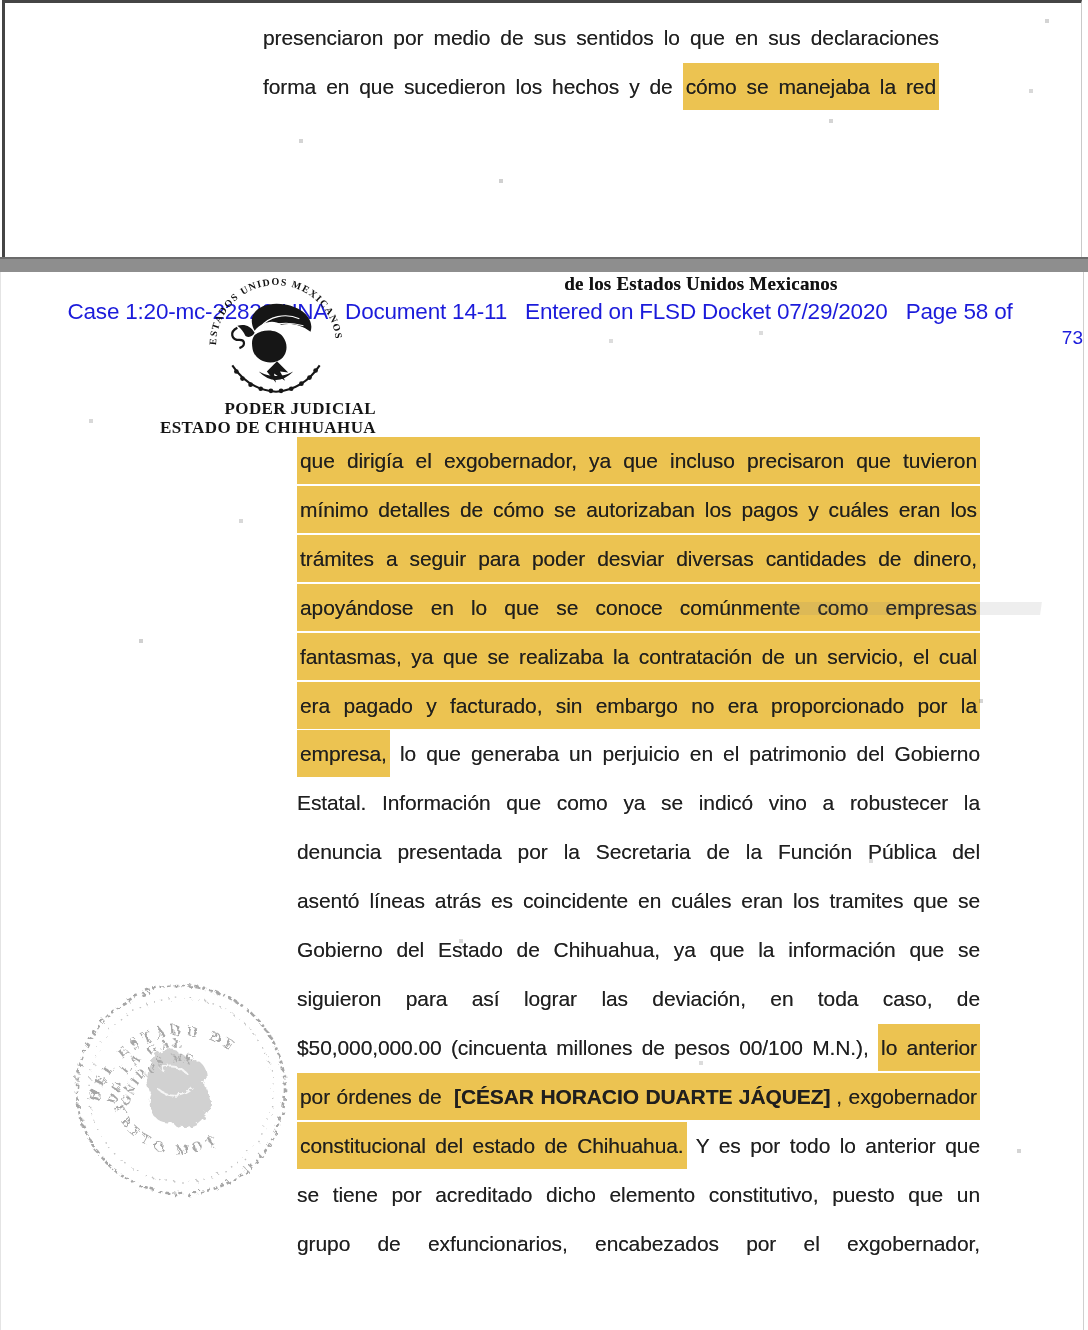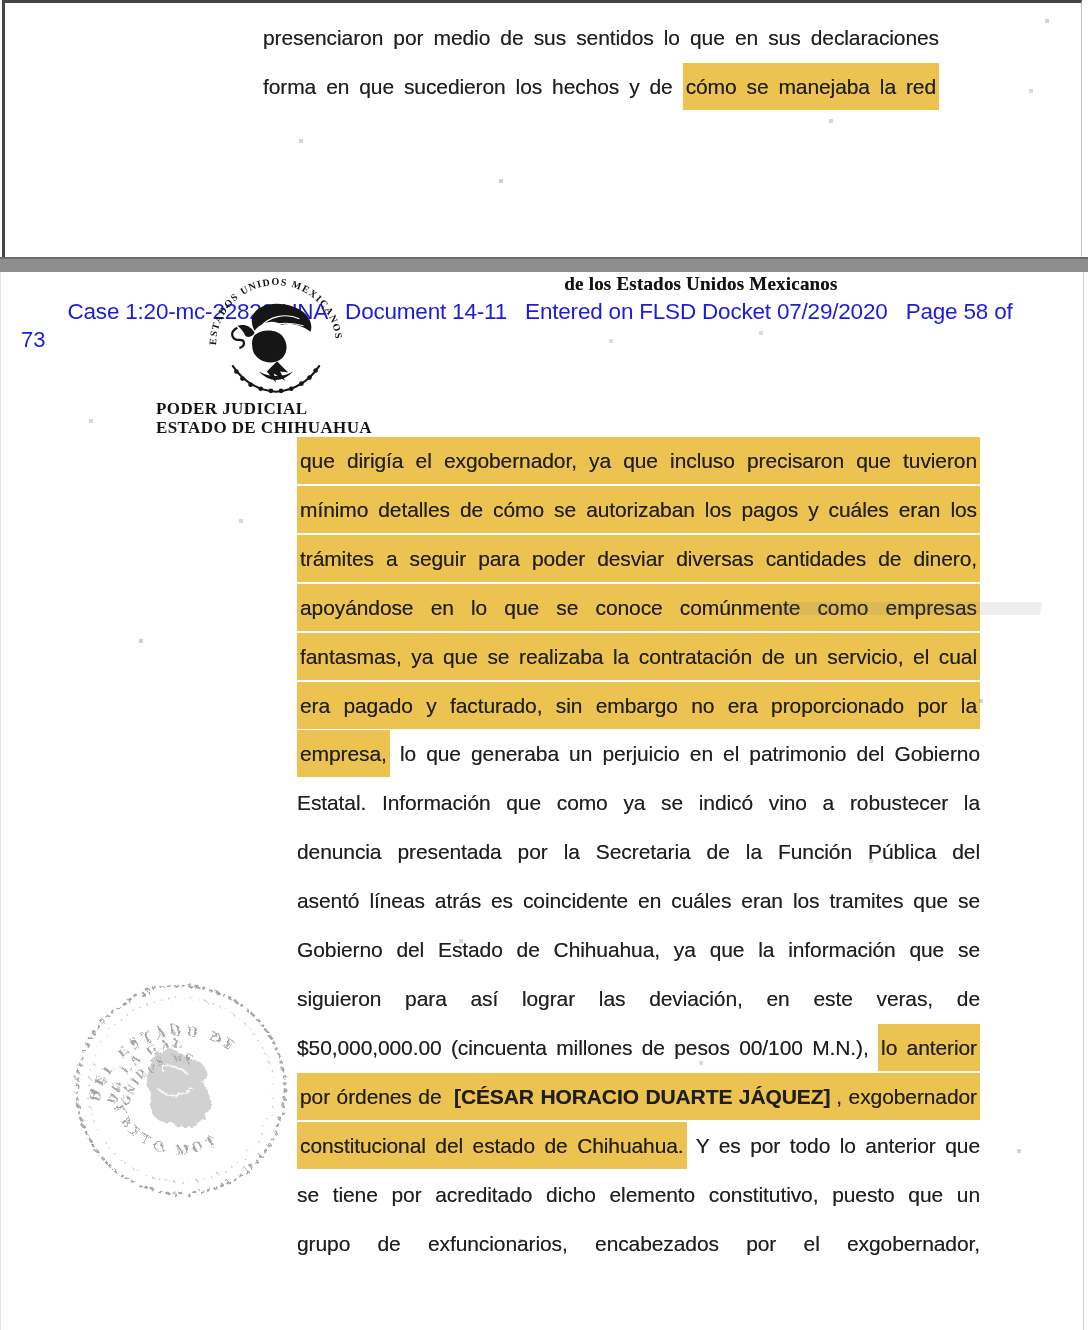--- a/index.html
+++ b/index.html
@@ -40,27 +40,27 @@
     position:absolute;left:420px;top:1px;width:560px;text-align:center;
     font-family:"Liberation Serif",serif;font-weight:bold;font-size:19px;color:#121212;
     letter-spacing:.2px;text-shadow:0 0 .4px rgba(0,0,0,.6);
   }
   
   #case-line1{
     position:absolute;left:0;right:4px;top:27px;text-align:center;
     color:var(--blue);font-size:22.5px;white-space:pre;letter-spacing:-0.2px;
   }
   #case-line2{
-    position:absolute;left:20px;right:0;top:55px;text-align:left;
-    color:var(--blue);font-size:22px;
+    position:absolute;left:20px;right:0;top:55px;text-align:right;
+    color:var(--blue);font-size:19px;
   }
   
   #seal-eagle{position:absolute;left:186px;top:6px;}
   #seal-captions{
-    position:absolute;left:155px;top:128px;width:220px;text-align:left;
+    position:absolute;left:155px;top:128px;width:220px;text-align:right;
     font-family:"Liberation Serif",serif;font-weight:bold;color:#151515;
     font-size:17px;line-height:18.5px;letter-spacing:.4px;
   }
   
   #round-stamp{position:absolute;left:60px;top:698px;opacity:.8;}
   
   #speckles{
     position:absolute;left:0;top:0;width:2px;height:2px;background:transparent;
     box-shadow:
       500px 180px 0 1px rgba(40,40,40,.22), 830px 120px 0 1px rgba(40,40,40,.20),
@@ -159,21 +159,21 @@
       <div class="tline"><span class="hl">mínimo detalles de cómo se autorizaban los pagos y cuáles eran los</span></div>
       <div class="tline"><span class="hl">trámites a seguir para poder desviar diversas cantidades de dinero,</span></div>
       <div class="tline"><span class="hl">apoyándose en lo que se conoce comúnmente como empresas</span></div>
       <div class="tline"><span class="hl">fantasmas, ya que se realizaba la contratación de un servicio, el cual</span></div>
       <div class="tline"><span class="hl">era pagado y facturado, sin embargo no era proporcionado por la</span></div>
       <div class="tline"><span class="hl">empresa,</span><span> lo que generaba un perjuicio en el patrimonio del Gobierno</span></div>
       <div class="tline"><span>Estatal. Información que como ya se indicó vino a robustecer la</span></div>
       <div class="tline"><span>denuncia presentada por la Secretaria de la Función Pública del</span></div>
       <div class="tline"><span>asentó líneas atrás es coincidente en cuáles eran los tramites que se</span></div>
       <div class="tline"><span>Gobierno del Estado de Chihuahua, ya que la información que se</span></div>
-      <div class="tline"><span>siguieron para así lograr las deviación, en este veras, de</span></div>
+      <div class="tline"><span>siguieron para así lograr las deviación, en toda caso, de</span></div>
       <div class="tline"><span>$50,000,000.00 (cincuenta millones de pesos 00/100 M.N.), </span><span class="hl">lo anterior</span></div>
       <div class="tline"><span class="hl">por órdenes de </span><span class="hl bold">[CÉSAR HORACIO DUARTE JÁQUEZ]</span><span class="hl">, exgobernador</span></div>
       <div class="tline"><span class="hl">constitucional del estado de Chihuahua.</span><span> Y es por todo lo anterior que</span></div>
       <div class="tline"><span>se tiene por acreditado dicho elemento constitutivo, puesto que un</span></div>
       <div class="tline"><span>grupo de exfuncionarios, encabezados por el exgobernador,</span></div>
     </div>
   <div id="smudge"></div>
 </div>
 
 <div id="speckles"></div>

